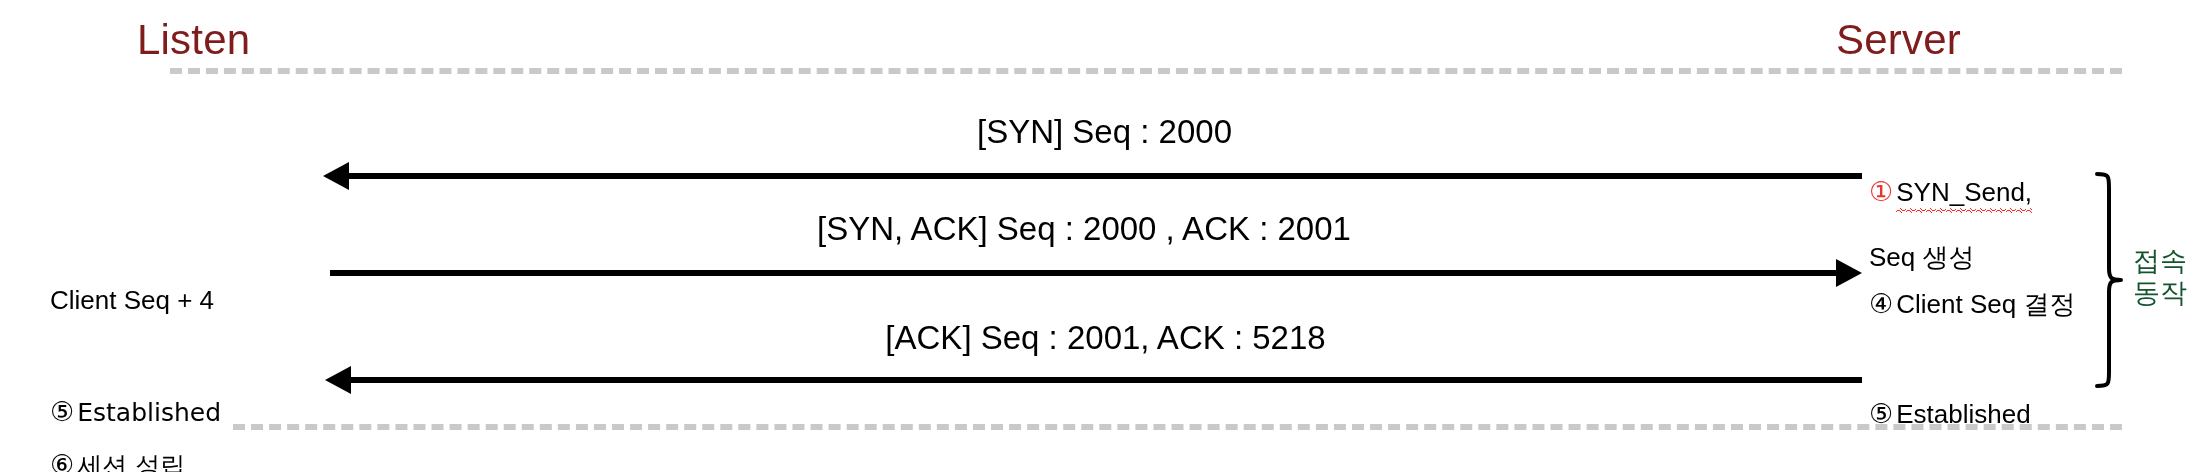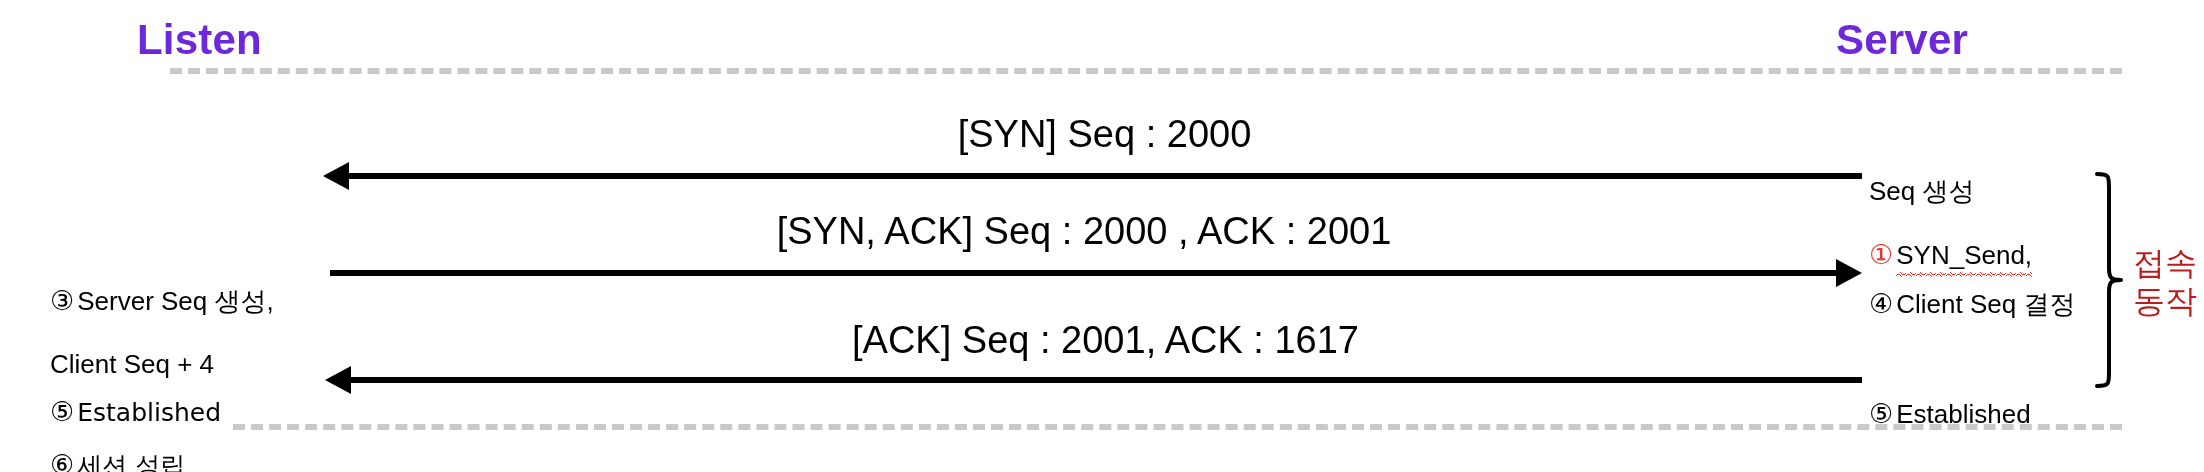--- a/index.html
+++ b/index.html
@@ -17,22 +17,22 @@
     height: 472px;
     background: #ffffff;
     overflow: hidden;
   }
 
   .abs { position: absolute; }
 
   
   .endpoint-title {
     font-size: 42px;
-    color: #6d28d9;
-    font-weight: 700;
+    color: #7f1d1d;
+    font-weight: 400;
     letter-spacing: 0.2px;
     white-space: nowrap;
     line-height: 1;
   }
   #title-listen { left: 137px; top: 19px; }
   #title-closed { left: 1836px; top: 19px; }
 
   
   .dashed-rule {
     height: 0;
@@ -59,21 +59,21 @@
   #head-1  { left: 323px;  top: 162px; }
   
   #line-2  { left: 330px;  top: 270px; width: 1508px; }
   #head-2  { left: 1836px; top: 259px; }
   
   #line-3  { left: 349px;  top: 377px; width: 1513px; }
   #head-3  { left: 325px;  top: 366px; }
 
   
   .msg-label {
-    font-size: 38px;
+    font-size: 33px;
     color: #000000;
     white-space: nowrap;
     line-height: 1;
     text-align: center;
   }
   #msg-label-1 { left: 347px; top: 115px; width: 1515px; }
   #msg-label-2 { left: 330px; top: 212px; width: 1508px; }
   #msg-label-3 { left: 349px; top: 321px; width: 1513px; }
 
   
@@ -129,23 +129,23 @@
   #brace {
     left: 2095px;
     top: 172px;
     width: 28px;
     height: 216px;
   }
   #brace svg { display: block; }
   #brace-label {
     left: 2133px;
     top: 245px;
-    font-size: 32px;
+    font-size: 27px;
     line-height: 1.18;
-    color: #b91c1c;
+    color: #14532d;
     white-space: pre-line;
     font-family: "DejaVu Sans", "Liberation Sans", sans-serif;
     text-align: right;
   }
 </style>
 </head>
 <body>
 
 <div id="diagram">
 
@@ -157,45 +157,42 @@
   <div class="abs dashed-rule" id="dash-bottom"></div>
 
   <div class="abs msg-label" id="msg-label-1">[SYN] Seq : 2000</div>
   <div class="abs msg-line" id="line-1"></div>
   <div class="abs arrow-head left" id="head-1"></div>
 
   <div class="abs msg-label" id="msg-label-2">[SYN, ACK] Seq : 2000 , ACK : 2001</div>
   <div class="abs msg-line" id="line-2"></div>
   <div class="abs arrow-head right" id="head-2"></div>
 
-  <div class="abs msg-label" id="msg-label-3">[ACK] Seq : 2001, ACK : 1617</div>
+  <div class="abs msg-label" id="msg-label-3">[ACK] Seq : 2001, ACK : 5218</div>
   <div class="abs msg-line" id="line-3"></div>
   <div class="abs arrow-head left" id="head-3"></div>
 
 
   <div class="abs state-note" id="note-3">
-    <div class="nowrap">
-      <span class="circ">③</span><span>Server Seq 생성,</span>
-    </div>
     <div class="nowrap">Client Seq + 4</div>
   </div>
 
   <div class="abs state-note kr-face" id="note-5l">
     <span class="circ">⑤</span><span>Established</span>
   </div>
 
   <div class="abs state-note kr-face" id="note-6">
     <span class="circ">⑥</span><span>세션 성립</span>
   </div>
 
   <div class="abs state-note" id="note-1">
-    <div class="nowrap">Seq 생성</div>
     <div class="nowrap">
       <span class="circ red">①</span><span class="squiggle">SYN_Send,</span>
     </div>
+    <div class="nowrap">Seq 생성</div>
   </div>
 
   <div class="abs state-note" id="note-4">
     <span class="circ">④</span><span>Client Seq 결정</span>
   </div>
 
   <div class="abs state-note" id="note-5r">
     <span class="circ">⑤</span><span>Established</span>
   </div>
 

